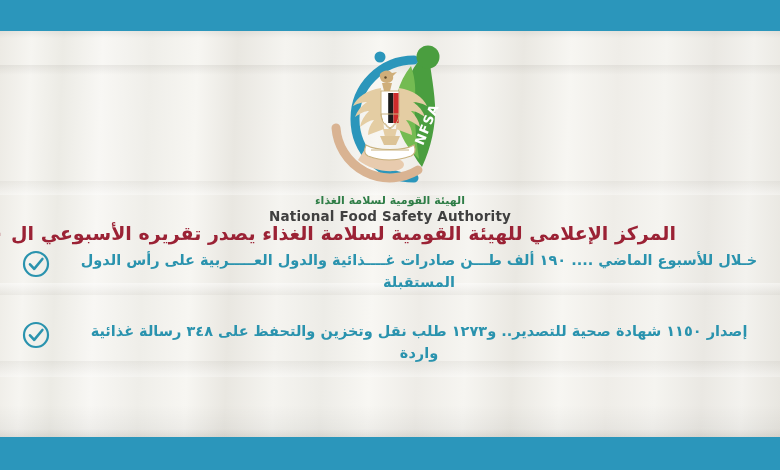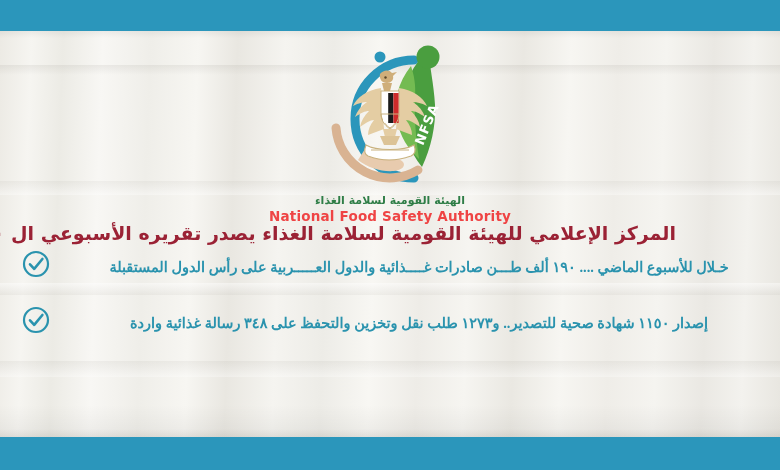--- a/index.html
+++ b/index.html
@@ -76,21 +76,21 @@
   .logo-text-ar {
     margin-top: -4px;
     color: #2e7d46;
     font-size: 11px;
     font-weight: bold;
     letter-spacing: 0.5px;
     direction: rtl;
     text-align: center;
   }
   .logo-text-en {
-    color: #ef4444;
+    color: #404040;
     font-size: 13.5px;
     font-weight: bold;
     letter-spacing: 0.2px;
     direction: ltr;
     margin-top: 1px;
   }
 
   
   .headline {
     position: absolute;
@@ -108,25 +108,24 @@
   
   .bullets {
     position: absolute;
     left: 0;
     top: 248px;
     width: 780px;
   }
   .bullet-row {
     display: flex;
     flex-direction: row;
-    align-items: flex-end;
+    align-items: flex-start;
     direction: rtl;
     padding: 0 14px 0 0;
     margin-bottom: 22px;
-    font-family: Liberation Serif, serif;
   }
   .bullet-text {
     flex: 1 1 auto;
     color: #2a93ae;
     font-size: 14.5px;
     font-weight: bold;
     line-height: 1.52;
     direction: rtl;
     text-align: center;
     padding-top: 1px;

